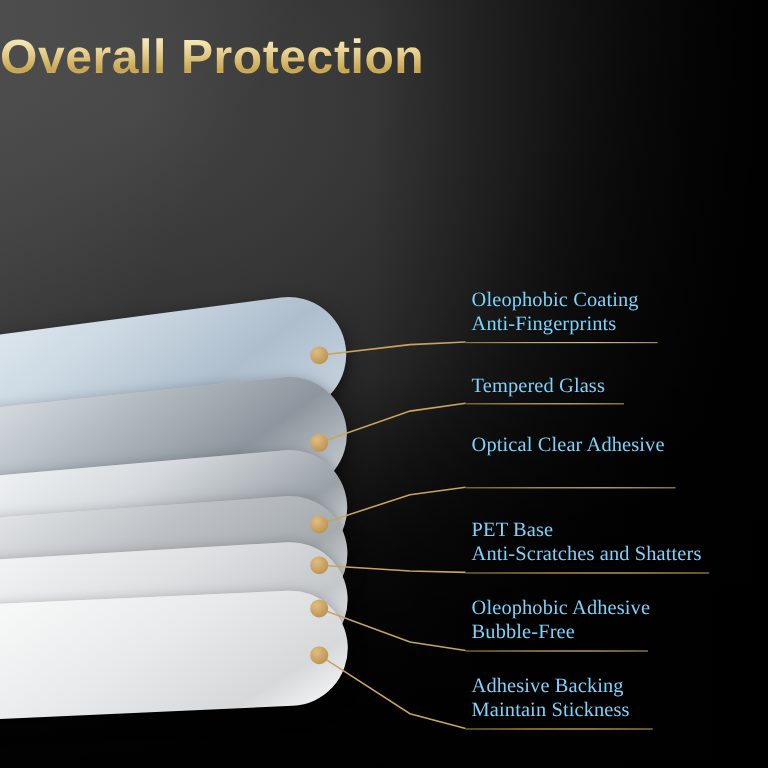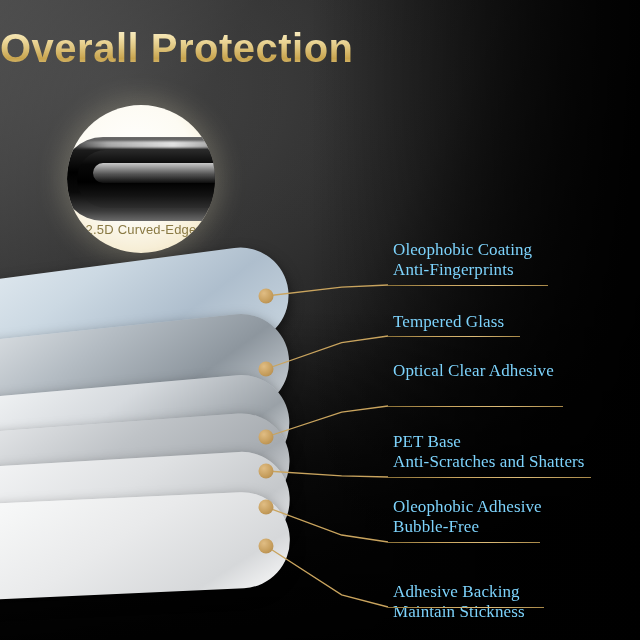--- a/index.html
+++ b/index.html
@@ -170,27 +170,20 @@
 
 <div id="stage">
 
   <div class="bg-base"></div>
   <div class="bg-vignette"></div>
   <div class="bg-bottom"></div>
   <div class="bg-right"></div>
 
   <div class="title">Overall Protection</div>
 
-  <div class="inset">
-    <div class="inset-edge-outer"></div>
-    <div class="inset-edge-inner"></div>
-    <div class="inset-edge-gloss"></div>
-    <div class="inset-edge-hl"></div>
-    <div class="inset-caption">2.5D Curved-Edge</div>
-  </div>
 
   <div class="layers" id="layer-stack">
       <div class="layer" style="left: -150px; top: 20px; width: 440px; background: linear-gradient(150deg, rgb(255, 255, 255) 0%, rgb(227, 235, 241) 16%, rgb(204, 217, 227) 44%, rgb(174, 190, 205) 72%, rgb(201, 214, 224) 100%); opacity: 1; transform: rotate(-7.5deg); box-shadow: rgba(0, 0, 0, 0.55) 0px 6px 14px;"></div>
       <div class="layer" style="left: -150px; top: 82px; width: 440px; background: linear-gradient(150deg, rgb(253, 253, 253) 0%, rgb(223, 227, 230) 18%, rgb(180, 188, 195) 46%, rgb(141, 150, 158) 74%, rgb(207, 213, 218) 100%); opacity: 1; transform: rotate(-6deg); box-shadow: rgba(0, 0, 0, 0.55) 0px 6px 14px;"></div>
       <div class="layer" style="left: -150px; top: 140px; width: 440px; background: linear-gradient(150deg, rgb(255, 255, 255) 0%, rgb(243, 245, 246) 20%, rgb(214, 218, 222) 50%, rgb(154, 161, 167) 80%, rgb(238, 241, 243) 100%); opacity: 1; transform: rotate(-5deg); box-shadow: rgba(0, 0, 0, 0.55) 0px 6px 14px;"></div>
       <div class="layer" style="left: -150px; top: 176px; width: 440px; background: linear-gradient(150deg, rgb(251, 251, 251) 0%, rgb(228, 230, 232) 22%, rgb(191, 195, 199) 52%, rgb(166, 171, 176) 80%, rgb(232, 234, 236) 100%); opacity: 1; transform: rotate(-4.2deg); box-shadow: rgba(0, 0, 0, 0.55) 0px 6px 14px;"></div>
       <div class="layer" style="left: -150px; top: 212px; width: 440px; background: linear-gradient(150deg, rgb(255, 255, 255) 0%, rgb(242, 243, 244) 24%, rgb(223, 225, 227) 54%, rgb(197, 200, 203) 82%, rgb(244, 245, 246) 100%); opacity: 1; transform: rotate(-3.4deg); box-shadow: rgba(0, 0, 0, 0.55) 0px 6px 14px;"></div>
       <div class="layer" style="left: -150px; top: 250px; width: 440px; background: linear-gradient(150deg, rgb(255, 255, 255) 0%, rgb(247, 248, 248) 26%, rgb(233, 234, 235) 56%, rgb(214, 216, 218) 84%, rgb(251, 251, 251) 100%); opacity: 1; transform: rotate(-2.6deg); box-shadow: rgba(0, 0, 0, 0.55) 0px 6px 14px;"></div>
     </div>
 
@@ -215,17 +208,17 @@
       <div class="label" style="left: 393px; top: 240px;"><span class="l1">Oleophobic Coating</span><span class="l2">Anti-Fingerprints</span></div>
       <div class="label-rule" style="left: 388px; top: 285px; width: 160px;"></div>
       <div class="label" style="left: 393px; top: 312px;"><span class="l1">Tempered Glass</span></div>
       <div class="label-rule" style="left: 388px; top: 336px; width: 132px;"></div>
       <div class="label" style="left: 393px; top: 361px;"><span class="l1">Optical Clear Adhesive</span></div>
       <div class="label-rule" style="left: 388px; top: 406px; width: 175px;"></div>
       <div class="label" style="left: 393px; top: 432px;"><span class="l1">PET Base</span><span class="l2">Anti-Scratches and Shatters</span></div>
       <div class="label-rule" style="left: 388px; top: 477px; width: 203px;"></div>
       <div class="label" style="left: 393px; top: 497px;"><span class="l1">Oleophobic Adhesive</span><span class="l2">Bubble-Free</span></div>
       <div class="label-rule" style="left: 388px; top: 542px; width: 152px;"></div>
-      <div class="label" style="left: 393px; top: 562px; margin-top: 20px;"><span class="l1">Adhesive Backing</span><span class="l2">Maintain Stickness</span></div>
+      <div class="label" style="left: 393px; top: 562px;"><span class="l1">Adhesive Backing</span><span class="l2">Maintain Stickness</span></div>
       <div class="label-rule" style="left: 388px; top: 607px; width: 156px;"></div>
     </div>
 
 </div>
 
 </body></html>

